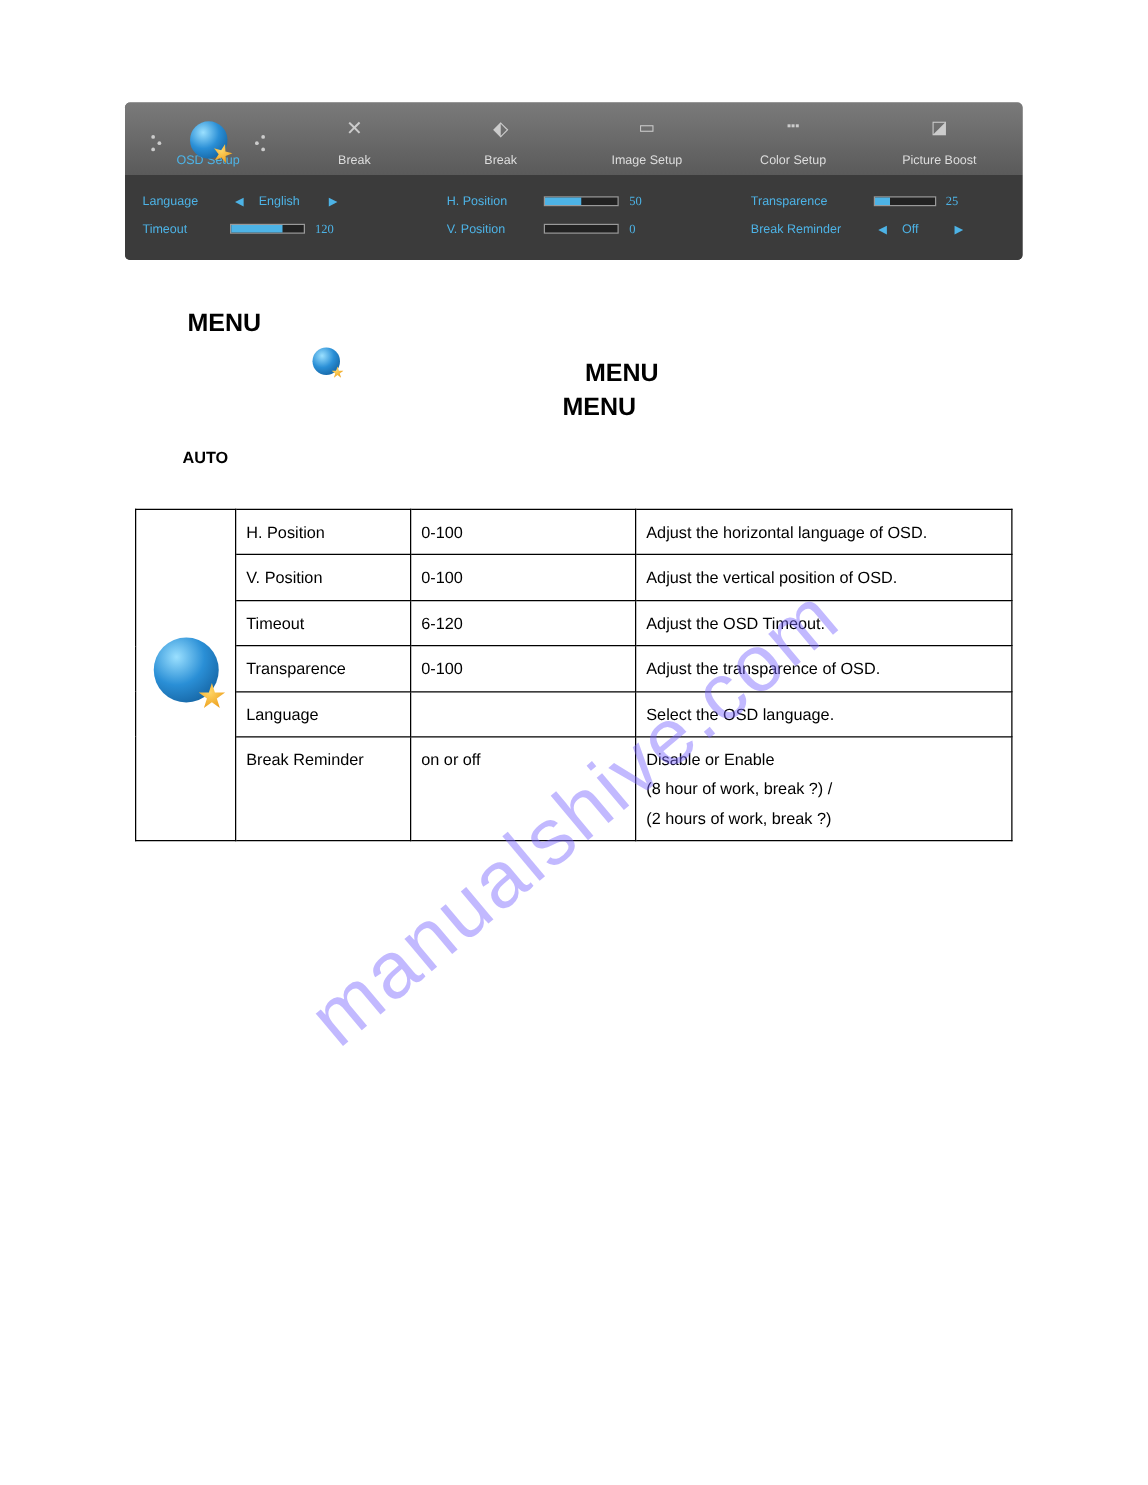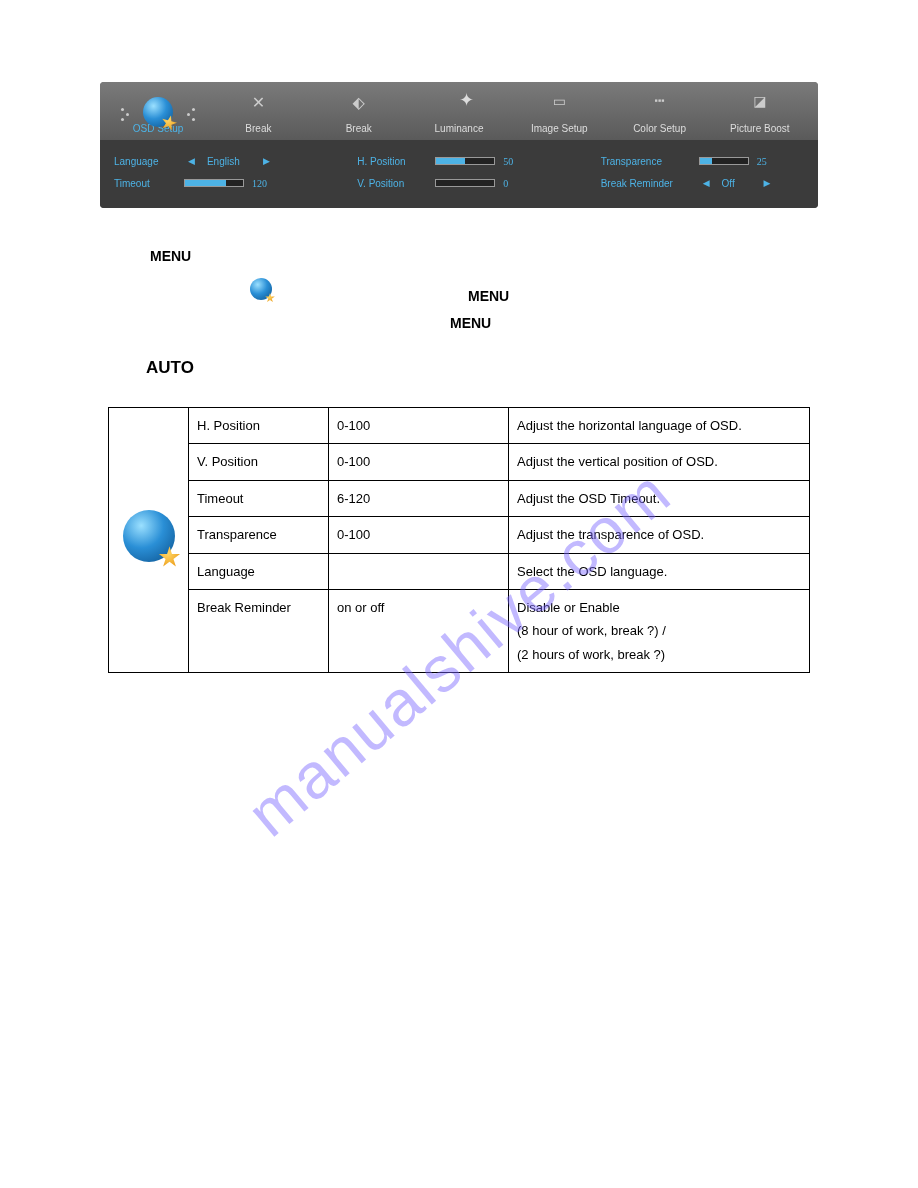--- a/index.html
+++ b/index.html
@@ -121,27 +121,27 @@
     position: absolute;
     width: 3px; height: 3px;
     background: #ccc;
     border-radius: 50%;
   }
   .tab0 .dots::before { left: 18px; top: 20px; box-shadow: -5px -5px #ccc, -5px 5px #ccc; }
   .tab0 .dots::after { right: 18px; top: 20px; box-shadow: 5px -5px #ccc, 5px 5px #ccc; }
   .menu-word {
     position: absolute;
     font-weight: bold;
-    font-size: 14px;
+    font-size: 20px;
     color: #000;
   }
   .auto-word {
     position: absolute;
     font-weight: bold;
-    font-size: 17px;
+    font-size: 13px;
     color: #000;
   }
   .doc-table {
     position: absolute;
     left: 108px;
     top: 407px;
     width: 702px;
     border-collapse: collapse;
     font-size: 13px;
     color: #000;
@@ -207,24 +207,20 @@
     </div>
     <div class="tab">
       <span class="icon"><span class="tab-icon-generic" style="background:none;color:#ccc;font-size:16px">✕</span></span>
       <span>Break</span>
     </div>
     <div class="tab">
       <span class="icon"><span class="tab-icon-generic" style="background:none;color:#ccc;font-size:16px">⬖</span></span>
       <span>Break</span>
     </div>
     <div class="tab">
-      <span class="icon"><span class="lum-icon"></span></span>
-      <span>Luminance</span>
-    </div>
-    <div class="tab">
       <span class="icon"><span class="tab-icon-generic" style="background:none;color:#ccc;font-size:14px">▭</span></span>
       <span>Image Setup</span>
     </div>
     <div class="tab">
       <span class="icon"><span class="tab-icon-generic" style="background:none;color:#ccc;font-size:12px">⬝⬝⬝</span></span>
       <span>Color Setup</span>
     </div>
     <div class="tab">
       <span class="icon"><span class="tab-icon-generic" style="background:none;color:#ccc;font-size:14px">◪</span></span>
       <span>Picture Boost</span>

